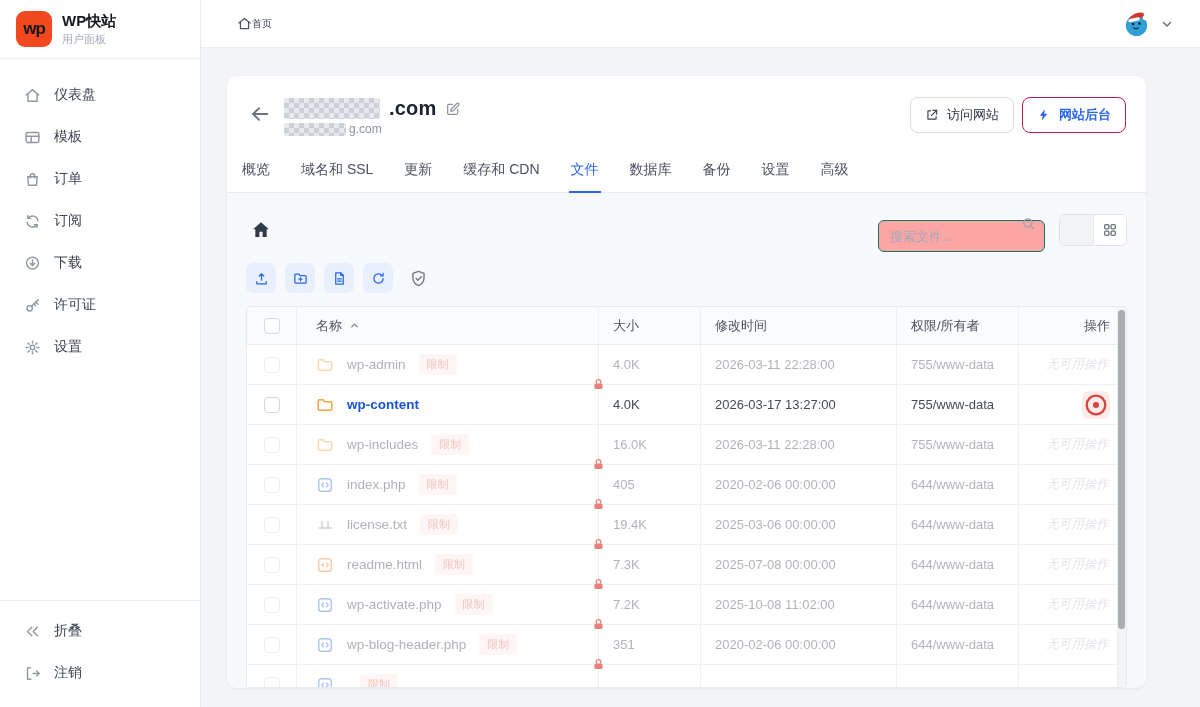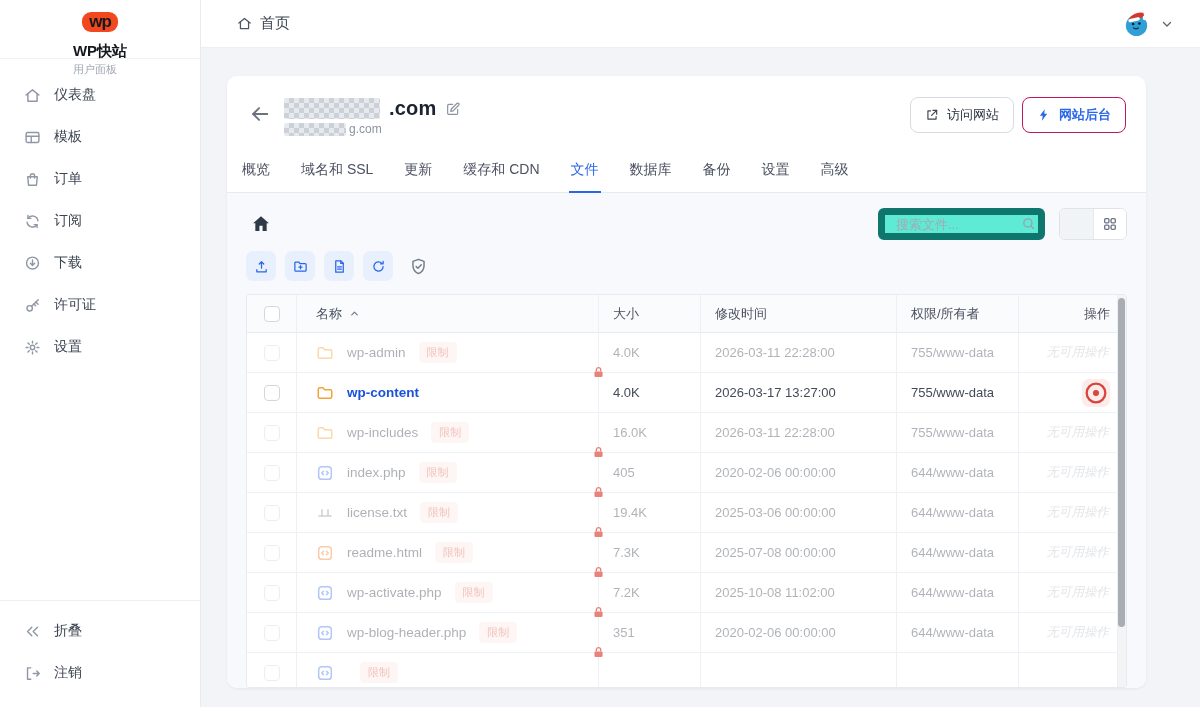--- a/index.html
+++ b/index.html
@@ -7,33 +7,33 @@
   body { font-family:"Liberation Sans","DejaVu Sans",sans-serif; background:#f2f4f7; color:#3c4350; font-size:14px; }
   svg { display:block; }
 
   
   .app { position:relative; width:1200px; height:707px; }
   .sidebar { position:absolute; left:0; top:0; bottom:0; width:201px; background:#fff; border-right:1px solid #e7eaee; z-index:5; }
   .topbar { position:absolute; left:201px; right:0; top:0; height:48px; background:#fff; border-bottom:1px solid #eceef1; display:flex; align-items:center; justify-content:space-between; padding:0 26px 0 36px; }
   .main { position:absolute; left:201px; right:0; top:48px; bottom:0; background:#f2f4f7; overflow:hidden; }
 
   
-  .logo-row { display:flex; align-items:center; gap:10px; padding:12px 16px; border-bottom:1px solid #f1f2f4; height:59px;flex-direction:column; }
+  .logo-row { display:flex; align-items:center; gap:10px; padding:12px 16px; border-bottom:1px solid #f1f2f4; height:59px; }
   .logo-badge { width:36px; height:36px; border-radius:9px; background:#f2481f; color:#17181a; display:flex; align-items:center; justify-content:center; font-weight:800; font-size:17px; letter-spacing:-1px; }
   .logo-title { font-size:15px; font-weight:700; color:#15181d; line-height:1.2; }
   .logo-sub { font-size:11px; color:#a2a8b3; margin-top:2px; }
   .nav { padding:16px 10px; }
   .nav-item { display:flex; align-items:center; gap:13px; padding:11px 14px; border-radius:8px; color:#3e4552; cursor:pointer; margin-bottom:2px; }
   .nav-item .nav-icon { width:17px; height:17px; color:#8f97a5; flex:none; }
   .nav-item.active { background:#e9f1fe; color:#2a66e8; font-weight:600; }
   .nav-item.active .nav-icon { color:#2a66e8; }
   .sidebar-footer { position:absolute; left:0; right:0; bottom:4px; border-top:1px solid #efefef; padding:10px 10px 8px; }
 
   
-  .breadcrumb { display:flex; align-items:center; gap:8px; font-size:15px; color:#3e4552; cursor:pointer; }
+  .breadcrumb { display:flex; align-items:center; font-size:10px; color:#3e4552; cursor:pointer; }
   .breadcrumb .bc-icon { width:15px; height:15px; color:#4b5563; }
   .user-menu { display:flex; align-items:center; gap:9px; cursor:pointer; }
   .avatar { width:29px; height:29px; }
   .chev { width:14px; height:14px; color:#5f6670; }
 
   
   .card { margin:28px 54px 0 26px; height:612px; background:#fff; border-radius:10px; box-shadow:0 1px 3px rgba(16,24,40,.06); display:flex; flex-direction:column; overflow:hidden; }
   .site-header { display:flex; align-items:flex-start; padding:21px 20px 0 18px; }
   .back-btn { width:30px; height:30px; border:none; background:transparent; color:#6b7280; cursor:pointer; padding:4px; margin-top:2px; }
   .title-wrap { margin-left:9px; }
@@ -60,21 +60,21 @@
   .tabs { display:flex; gap:27px; padding:0 13px; margin-top:15px; border-bottom:1px solid #e7eaee; }
   .tab { padding:10px 2px 12px; font-size:14px; color:#4a5160; cursor:pointer; border-bottom:2px solid transparent; margin-bottom:-1px; }
   .tab.active { color:#2a66e8; border-bottom-color:#2a66e8; font-weight:500; }
 
   
   .panel { flex:1; background:#f7f9fc; padding:15px 19px 0; display:flex; flex-direction:column; overflow:hidden; }
   .panel-top { display:flex; align-items:center; justify-content:space-between; }
   .home-btn { width:30px; height:30px; border:none; background:transparent; color:#2f3a49; cursor:pointer; padding:5px; }
   .panel-top-right { display:flex; align-items:center; gap:14px; }
   .search-box { position:relative; width:167px; }
-  .search-box input { width:100%; height:32px; border:7px solid #0f766e; border-radius:6px; padding:0 30px 0 11px; font-size:13px; color:#3e4552; background:#5eead4; font-family:inherit; outline:none; }
+  .search-box input { width:100%; height:32px; border:1px solid #0f766e; border-radius:6px; padding:0 30px 0 11px; font-size:13px; color:#3e4552; background:#fca5a5; font-family:inherit; outline:none;margin-top:12px; }
   .search-box input::placeholder { color:#a3aab4; }
   .search-icon { position:absolute; right:9px; top:8px; width:15px; height:15px; color:#9aa1ac; }
   .view-toggle { display:flex; border:1px solid #dfe3e8; border-radius:6px; background:#fff; overflow:hidden; }
   .vt-btn { width:33px; height:30px; display:flex; align-items:center; justify-content:center; background:#fff; border:none; cursor:pointer; color:#6c7684; }
   .vt-btn + .vt-btn { border-left:1px solid #e6eaee; }
   .vt-btn.active { background:#f1f4f7; color:#2f3a49; }
   .vt-btn .vt-icon { width:16px; height:16px; }
 
   .tool-row { display:flex; align-items:center; gap:9px; margin-top:11px; }
   .tool-btn { width:30px; height:30px; border-radius:7px; border:none; background:#e9f0fd; color:#2a66e8; display:flex; align-items:center; justify-content:center; cursor:pointer; }

